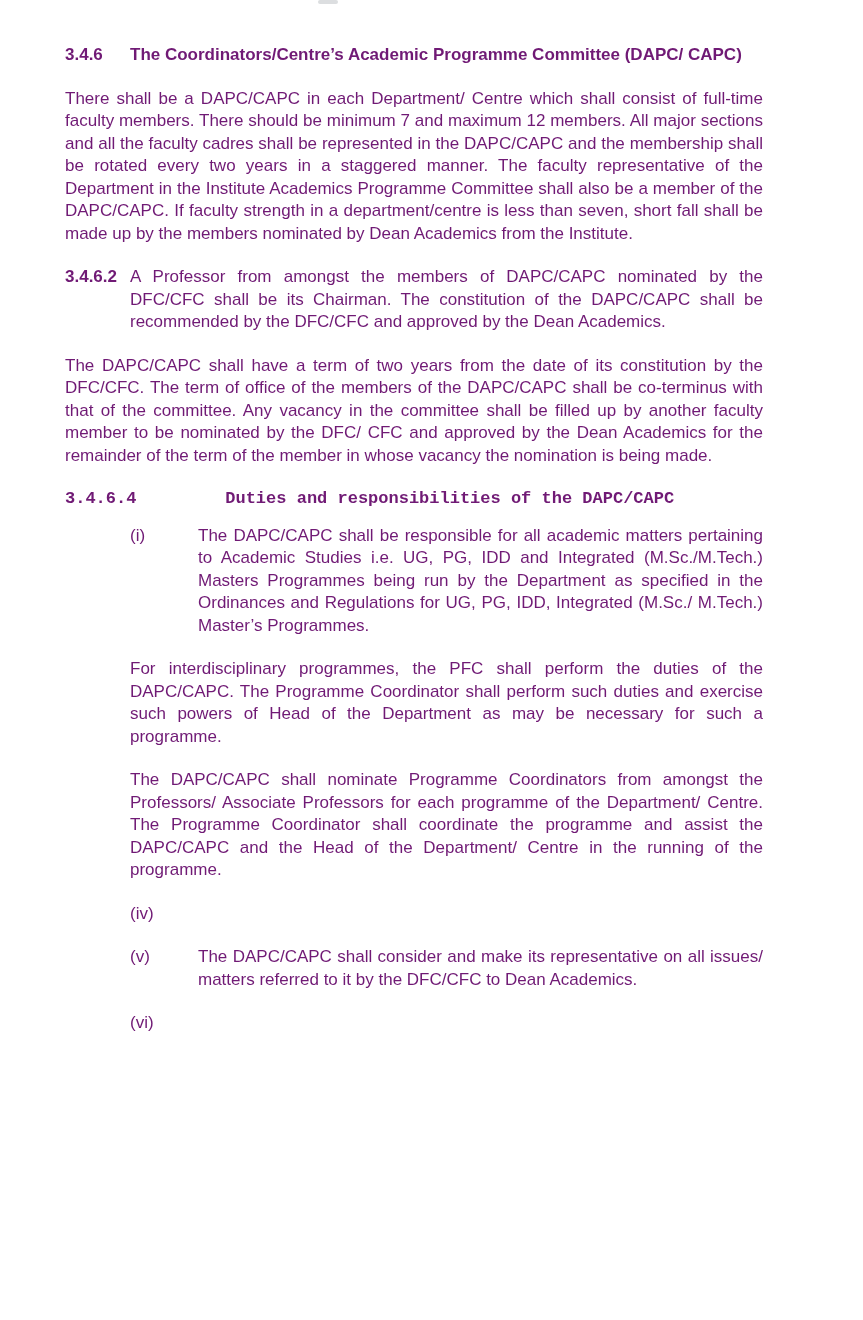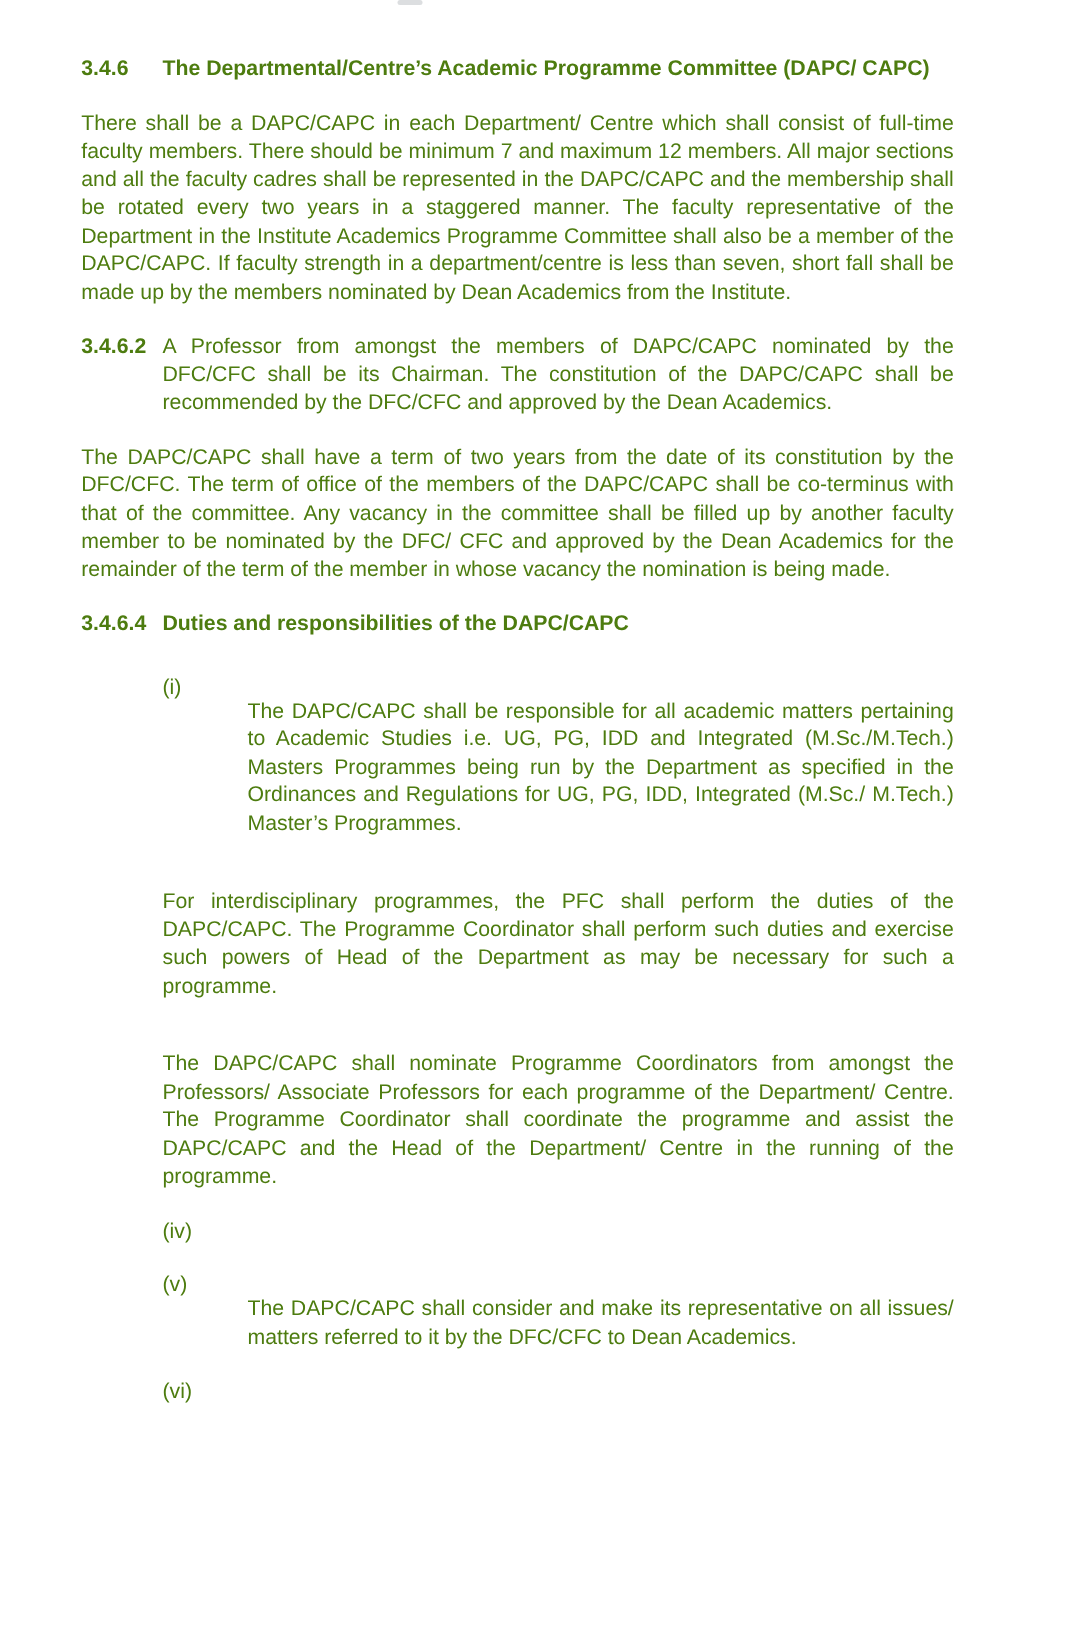--- a/index.html
+++ b/index.html
@@ -6,21 +6,21 @@
   html, body { background: #ffffff; }
   .page {
     position: relative;
     width: 863px;
     height: 1320px;
     background: #ffffff;
     overflow: hidden;
     font-family: "Liberation Sans", "DejaVu Sans", sans-serif;
     font-size: 17px;
     line-height: 22.5px;
-    color: #4d7c0f;
+    color: #701a75;
   }
   .scan-artifact {
     position: absolute;
     left: 318px;
     top: 0;
     width: 20px;
     height: 4px;
     background: #dcdee0;
     border-radius: 2px;
   }
@@ -39,46 +39,45 @@
     font-weight: bold;
   }
   .sec .txt {
     flex: 1;
     text-align: justify;
   }
   .sec.head .txt {
     font-weight: bold;
     text-align: left;
   }
-  .sec.subhead { margin-bottom: 28px; }
-  .sec.subhead .txt { font-weight: bold; text-align: left; }
+  .sec.subhead { margin-bottom: 14px; font-family: Liberation Mono, monospace; }
+  .sec.subhead .txt { font-weight: bold; text-align: center; }
   .sub {
     display: flex;
     margin: 0 100px 21px 130px;
   }
   .sub .lbl {
     flex: 0 0 68px;
   }
   .sub .txt {
     flex: 1;
     text-align: justify;
-    margin-top: 19px;
   }
 </style>
 </head>
 <body>
 
 <div class="page">
   <div class="scan-artifact"></div>
 
   <div class="content">
 
     <div class="sec head">
       <div class="num">3.4.6</div>
-      <div class="txt">The Departmental/Centre’s Academic Programme Committee (DAPC/ CAPC)</div>
+      <div class="txt">The Coordinators/Centre’s Academic Programme Committee (DAPC/ CAPC)</div>
     </div>
 
     <div class="sec">
       <div class="txt">There shall be a DAPC/CAPC in each Department/ Centre which shall consist of full-time faculty members. There should be minimum 7 and maximum 12 members. All major sections and all the faculty cadres shall be represented in the DAPC/CAPC and the membership shall be rotated every two years in a staggered manner.  The faculty representative of the Department in the Institute Academics Programme Committee shall also be a member of the DAPC/CAPC. If faculty strength in a department/centre is less than seven, short fall shall be made up by the members nominated by Dean Academics from the Institute.</div>
     </div>
 
     <div class="sec">
       <div class="num">3.4.6.2</div>
       <div class="txt">A Professor from amongst the members of DAPC/CAPC nominated by the DFC/CFC shall be its Chairman. The constitution of the DAPC/CAPC shall be recommended by the DFC/CFC and approved by the Dean Academics.</div>
     </div>

